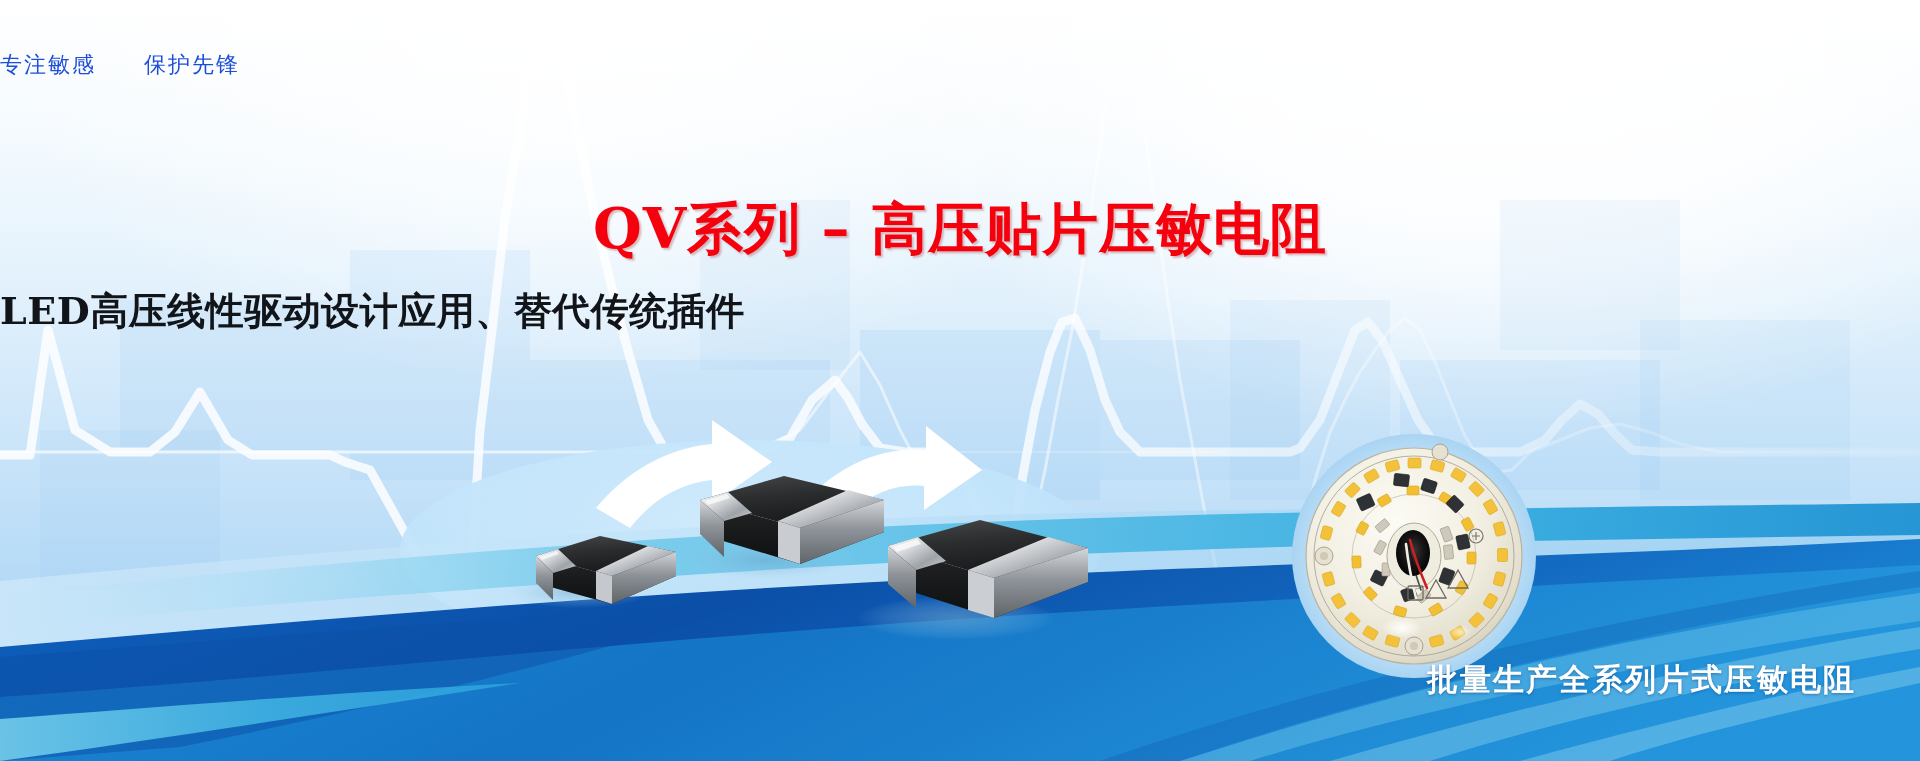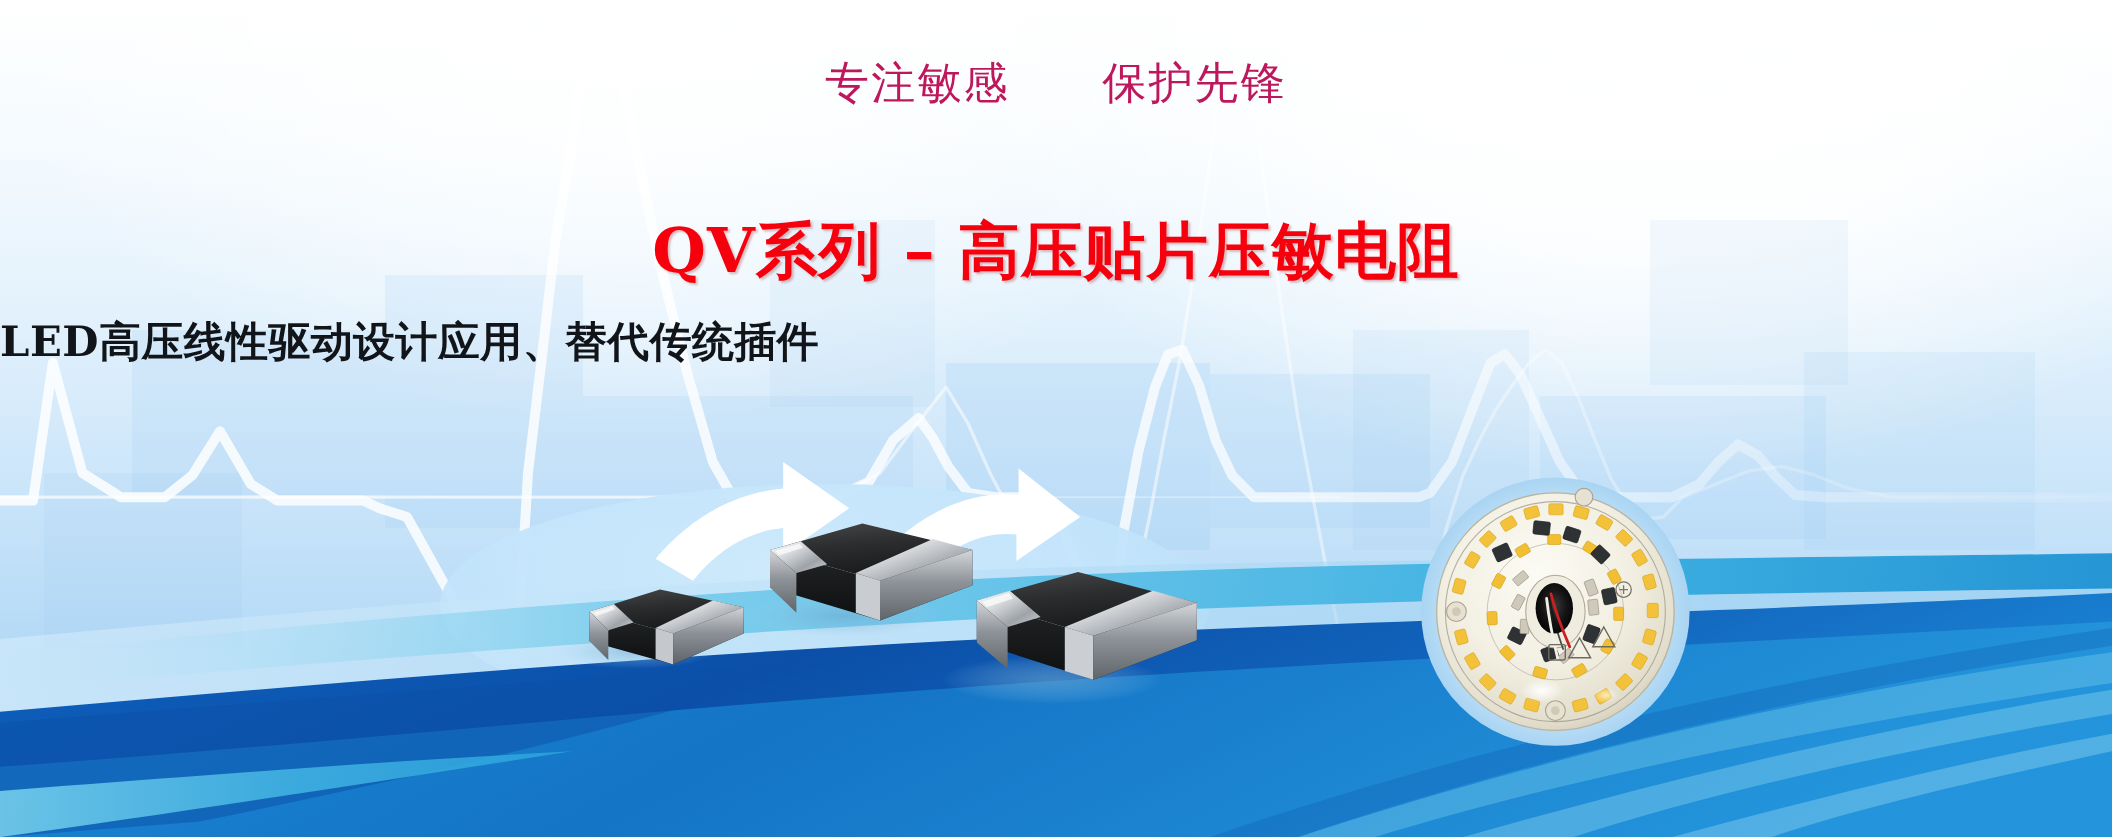--- a/index.html
+++ b/index.html
@@ -48,25 +48,25 @@
     position: absolute;
     left: 0; bottom: 0;
     width: 1920px; height: 300px;
   }
 
   
   .tagline {
     position: absolute;
     left: 0; right: 0;
     top: 52px;
-    text-align: center;
+    text-align: left;
     font-family: "DejaVu Serif", "Liberation Serif", serif;
-    font-size: 40px;
+    font-size: 22px;
     line-height: 1.2;
-    color: #be185d;
+    color: #1d4ed8;
     letter-spacing: 2px;
     white-space: pre;
     font-weight: 400;
   }
 
   .title-main {
     position: absolute;
     left: 0; right: 0;
     top: 196px;
     text-align: center;
@@ -434,14 +434,15 @@
     <ellipse cx="112" cy="196" rx="20" ry="11" fill="url(#glowG)"></ellipse>
     <ellipse cx="170" cy="200" rx="12" ry="7" fill="url(#glowG)" opacity="0.7"></ellipse>
   </svg>
 
   <div class="tagline">专注敏感　　保护先锋</div>
 
   <div class="title-main">QV系列 – 高压贴片压敏电阻</div>
 
   <div class="title-sub">LED高压线性驱动设计应用、替代传统插件</div>
 
+  <div class="footer-caption">批量生产全系列片式压敏电阻</div>
 
 </div>
 
 </body></html>

